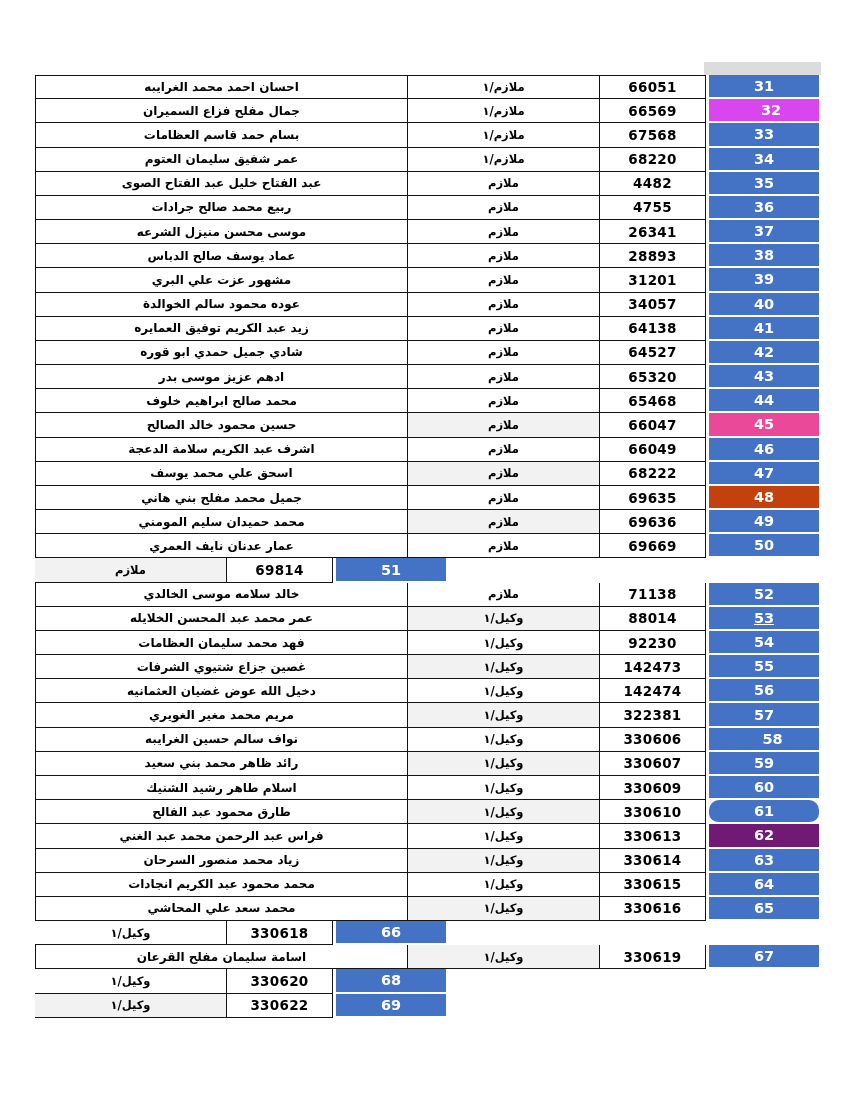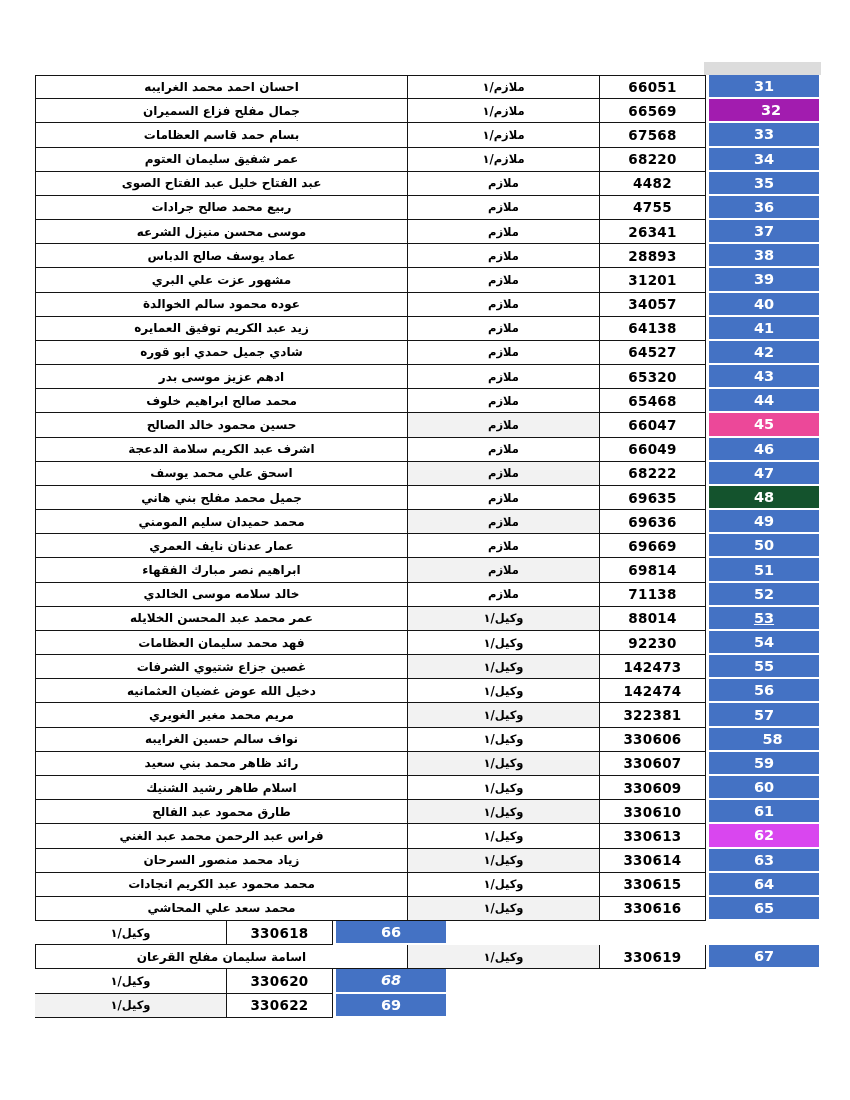--- a/index.html
+++ b/index.html
@@ -86,21 +86,21 @@
     <div class="cell id">66051</div>
     <div class="index-gap"></div>
     <div class="cell index" style="background: rgb(68, 114, 196); color: rgb(255, 255, 255);">31</div>
   </div>
 
   <div class="row">
     <div class="cell name">جمال مفلح فزاع السميران</div>
     <div class="cell rank">ملازم/١</div>
     <div class="cell id">66569</div>
     <div class="index-gap"></div>
-    <div class="cell index" style="background: #a21caf; color: rgb(255, 255, 255); padding-left: 14px;">32</div>
+    <div class="cell index" style="background: #d946ef; color: rgb(255, 255, 255); padding-left: 14px;">32</div>
   </div>
 
   <div class="row">
     <div class="cell name">بسام حمد قاسم العظامات</div>
     <div class="cell rank">ملازم/١</div>
     <div class="cell id">67568</div>
     <div class="index-gap"></div>
     <div class="cell index" style="background: rgb(68, 114, 196); color: rgb(255, 255, 255);">33</div>
   </div>
 
@@ -214,41 +214,40 @@
     <div class="cell id">68222</div>
     <div class="index-gap"></div>
     <div class="cell index" style="background: rgb(68, 114, 196); color: rgb(255, 255, 255);">47</div>
   </div>
 
   <div class="row">
     <div class="cell name">جميل محمد مفلح بني هاني</div>
     <div class="cell rank">ملازم</div>
     <div class="cell id">69635</div>
     <div class="index-gap"></div>
-    <div class="cell index" style="background: #14532d; color: rgb(255, 255, 255);">48</div>
+    <div class="cell index" style="background: #c2410c; color: rgb(255, 255, 255);">48</div>
   </div>
 
   <div class="row">
     <div class="cell name">محمد حميدان سليم المومني</div>
     <div class="cell rank shaded" style="background: rgb(242, 242, 242);">ملازم</div>
     <div class="cell id">69636</div>
     <div class="index-gap"></div>
     <div class="cell index" style="background: rgb(68, 114, 196); color: rgb(255, 255, 255);">49</div>
   </div>
 
   <div class="row">
     <div class="cell name">عمار عدنان نايف العمري</div>
     <div class="cell rank">ملازم</div>
     <div class="cell id">69669</div>
     <div class="index-gap"></div>
     <div class="cell index" style="background: rgb(68, 114, 196); color: rgb(255, 255, 255);">50</div>
   </div>
 
   <div class="row">
-    <div class="cell name">ابراهيم نصر مبارك الفقهاء</div>
     <div class="cell rank shaded" style="background: rgb(242, 242, 242);">ملازم</div>
     <div class="cell id">69814</div>
     <div class="index-gap"></div>
     <div class="cell index" style="background: rgb(68, 114, 196); color: rgb(255, 255, 255);">51</div>
   </div>
 
   <div class="row">
     <div class="cell name">خالد سلامه موسى الخالدي</div>
     <div class="cell rank">ملازم</div>
     <div class="cell id">71138</div>
@@ -318,29 +317,29 @@
     <div class="cell id">330609</div>
     <div class="index-gap"></div>
     <div class="cell index" style="background: rgb(68, 114, 196); color: rgb(255, 255, 255);">60</div>
   </div>
 
   <div class="row">
     <div class="cell name">طارق محمود عبد الفالح</div>
     <div class="cell rank shaded" style="background: rgb(242, 242, 242);">وكيل/١</div>
     <div class="cell id">330610</div>
     <div class="index-gap"></div>
-    <div class="cell index" style="background: rgb(68, 114, 196); color: rgb(255, 255, 255);">61</div>
+    <div class="cell index" style="background: rgb(68, 114, 196); color: rgb(255, 255, 255); border-radius: 10px;">61</div>
   </div>
 
   <div class="row">
     <div class="cell name">فراس عبد الرحمن محمد عبد الغني</div>
     <div class="cell rank">وكيل/١</div>
     <div class="cell id">330613</div>
     <div class="index-gap"></div>
-    <div class="cell index" style="background: #d946ef; color: rgb(255, 255, 255);">62</div>
+    <div class="cell index" style="background: #701a75; color: rgb(255, 255, 255);">62</div>
   </div>
 
   <div class="row">
     <div class="cell name">زياد محمد منصور السرحان</div>
     <div class="cell rank shaded" style="background: rgb(242, 242, 242);">وكيل/١</div>
     <div class="cell id">330614</div>
     <div class="index-gap"></div>
     <div class="cell index" style="background: rgb(68, 114, 196); color: rgb(255, 255, 255);">63</div>
   </div>
 
@@ -372,21 +371,21 @@
     <div class="cell rank shaded" style="background: rgb(242, 242, 242);">وكيل/١</div>
     <div class="cell id">330619</div>
     <div class="index-gap"></div>
     <div class="cell index" style="background: rgb(68, 114, 196); color: rgb(255, 255, 255);">67</div>
   </div>
 
   <div class="row">
     <div class="cell rank">وكيل/١</div>
     <div class="cell id">330620</div>
     <div class="index-gap"></div>
-    <div class="cell index" style="background: rgb(68, 114, 196); color: rgb(255, 255, 255); font-style: italic;">68</div>
+    <div class="cell index" style="background: rgb(68, 114, 196); color: rgb(255, 255, 255);">68</div>
   </div>
 
   <div class="row">
     <div class="cell rank shaded" style="background: rgb(242, 242, 242);">وكيل/١</div>
     <div class="cell id">330622</div>
     <div class="index-gap"></div>
     <div class="cell index" style="background: rgb(68, 114, 196); color: rgb(255, 255, 255);">69</div>
   </div>
 </div>
 </div>

